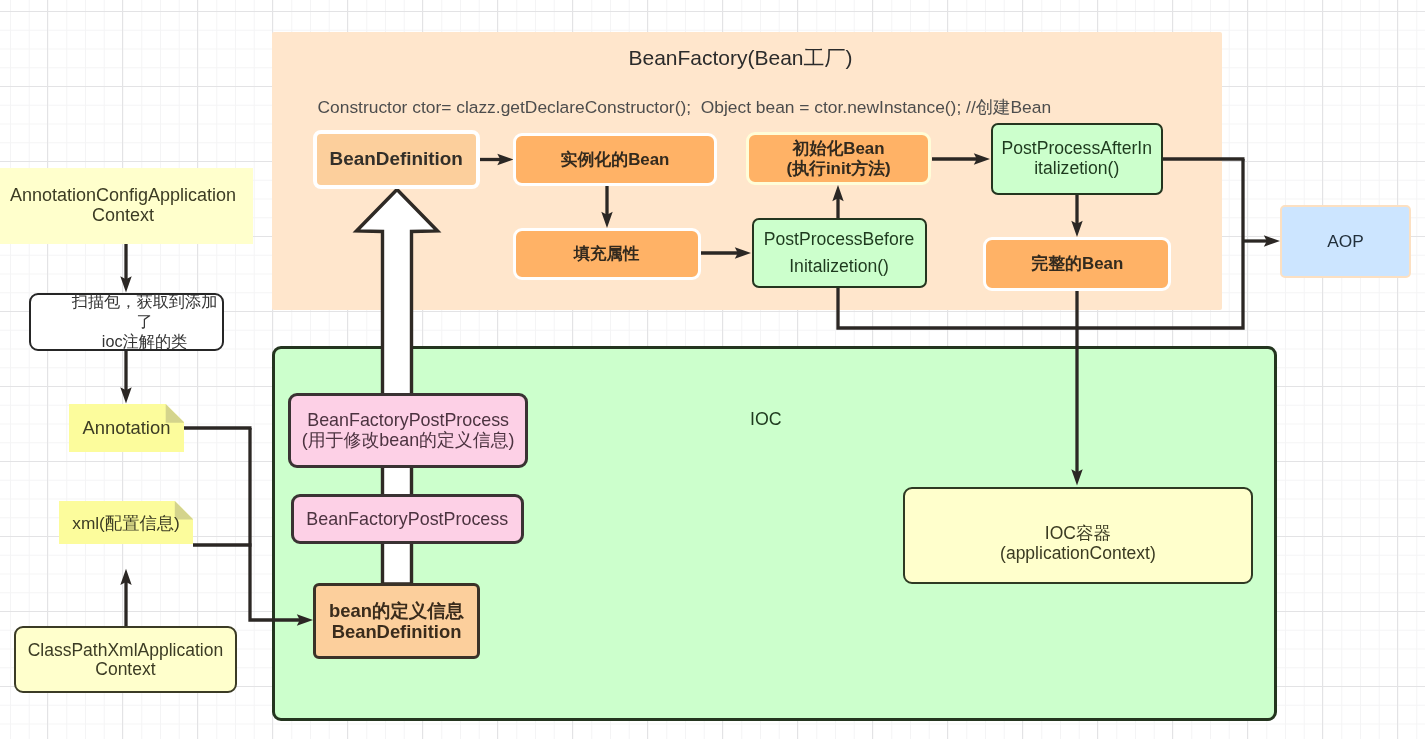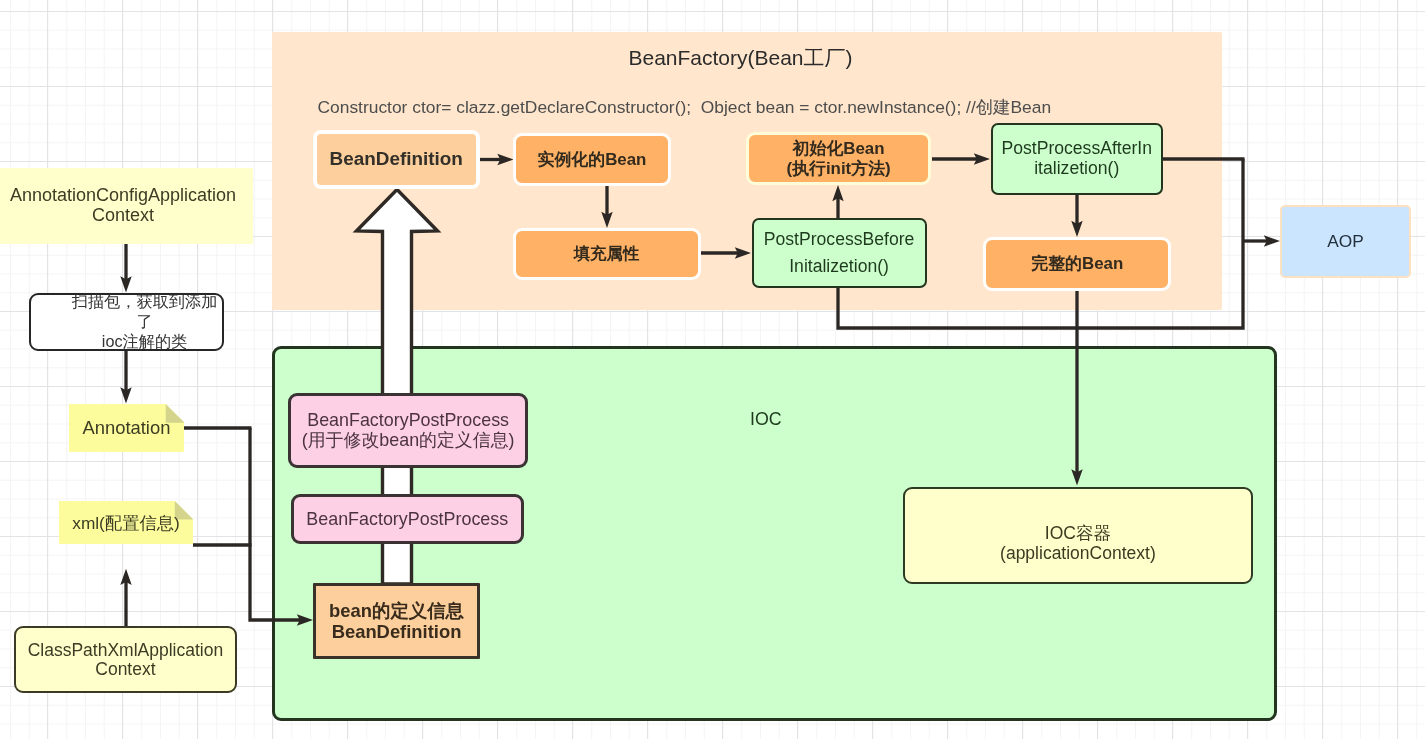--- a/index.html
+++ b/index.html
@@ -40,31 +40,31 @@
   #edges{z-index:2;}
   #blockArrow{z-index:2;}
   .note{z-index:3;}
 
   
   .n-annotationConfig{left:-7px;top:168.4px;width:260px;height:75.6px;background:#ffffcc;font-size:18px;line-height:19.9px;color:#3c3c24;}
   .n-scanPkg{left:29.4px;top:292.5px;width:194.4px;height:58.5px;background:#ffffff;border:2.5px solid #262626;border-radius:9px;font-size:16.2px;line-height:19.6px;color:#333;padding-left:36px;}
   .n-classpathXml{left:14.1px;top:625.8px;width:222.7px;height:67.6px;background:#ffffcc;border:2.5px solid #3b3b25;border-radius:9px;font-size:17.5px;line-height:18.5px;color:#3c3c24;}
 
   .n-beanDefinition{left:313px;top:129.5px;width:166.5px;height:59.5px;background:#fccf9c;border:4.7px solid #ffffff;border-radius:8px;font-size:18.9px;font-weight:bold;color:#332f29;}
-  .n-instantiated{left:513px;top:133px;width:158px;height:53px;background:#ffb266;border:3.6px solid #ffffff;border-radius:9px;font-size:16.9px;font-weight:bold;color:#332a1e;}
+  .n-instantiated{left:513px;top:133px;width:204px;height:53px;background:#ffb266;border:3.6px solid #ffffff;border-radius:9px;font-size:16.9px;font-weight:bold;color:#332a1e;}
   .n-populate{left:512.5px;top:227.5px;width:188px;height:52.5px;background:#ffb266;border:3.9px solid #ffffff;border-radius:9px;font-size:16.4px;font-weight:bold;color:#332a1e;}
   .n-postBefore{left:751.6px;top:218.3px;width:175px;height:69.3px;background:#ccffcc;border:2.8px solid #24351f;border-radius:7px;font-size:17.6px;line-height:27px;color:#1e3a1e;}
   .n-initBean{left:745.7px;top:132px;width:185.8px;height:53px;background:#ffb266;border:3.6px solid #fffdd8;border-radius:9px;font-size:16.9px;font-weight:bold;color:#332a1e;line-height:19.4px;text-align:center;}
   .n-postAfter{left:990.5px;top:122.8px;width:172.5px;height:72.4px;background:#ccffcc;border:2.8px solid #24351f;border-radius:7px;font-size:17.6px;line-height:19.6px;color:#1e3a1e;}
   .n-completeBean{left:983.3px;top:236.9px;width:188px;height:53.8px;background:#ffb266;border:3.6px solid #ffffff;border-radius:9px;font-size:16.9px;font-weight:bold;color:#332a1e;}
   .n-aop{left:1280.3px;top:204.8px;width:130.3px;height:73.5px;background:#cce5ff;border:2.4px solid #fce0c2;border-radius:5px;font-size:17.3px;color:#22303c;}
 
   .n-bfpp1{left:288.3px;top:392.9px;width:239.7px;height:75.2px;background:#fdd0e6;border:3px solid #3a3233;border-radius:9px;font-size:17.9px;line-height:20.4px;color:#4c3340;}
   .n-bfpp2{left:291px;top:494.2px;width:232.5px;height:49.5px;background:#fdd0e6;border:3px solid #3a3233;border-radius:9px;font-size:17.9px;color:#4c3340;}
-  .n-beanDefInfo{left:313.2px;top:582.8px;width:166.7px;height:76.1px;background:#fccf9c;border:3px solid #3a3228;border-radius:1px;font-size:18.4px;line-height:21px;font-weight:bold;color:#3a2c1c;}
+  .n-beanDefInfo{left:313.2px;top:582.8px;width:166.7px;height:76.1px;background:#fccf9c;border:3px solid #3a3228;border-radius:6px;font-size:18.4px;line-height:21px;font-weight:bold;color:#3a2c1c;}
   .n-iocContainer{left:902.5px;top:486.8px;width:350.8px;height:96.9px;background:#ffffcc;border:2.8px solid #2e3a23;border-radius:9px;font-size:17.5px;line-height:19.7px;color:#3b3b22;padding-top:17px;}
 
   
   .note{position:absolute;}
   .note svg{display:block;}
   .note .txt{position:absolute;left:0;top:0;width:100%;height:100%;
              display:flex;align-items:center;justify-content:center;font-size:18.4px;color:#3c3c24;}
   #noteAnnotation{left:68.7px;top:404.4px;width:115.5px;height:48.1px;}
   #noteXml{left:58.8px;top:501px;width:134.4px;height:43.3px;}
   #noteXml .txt{font-size:17.3px;}

